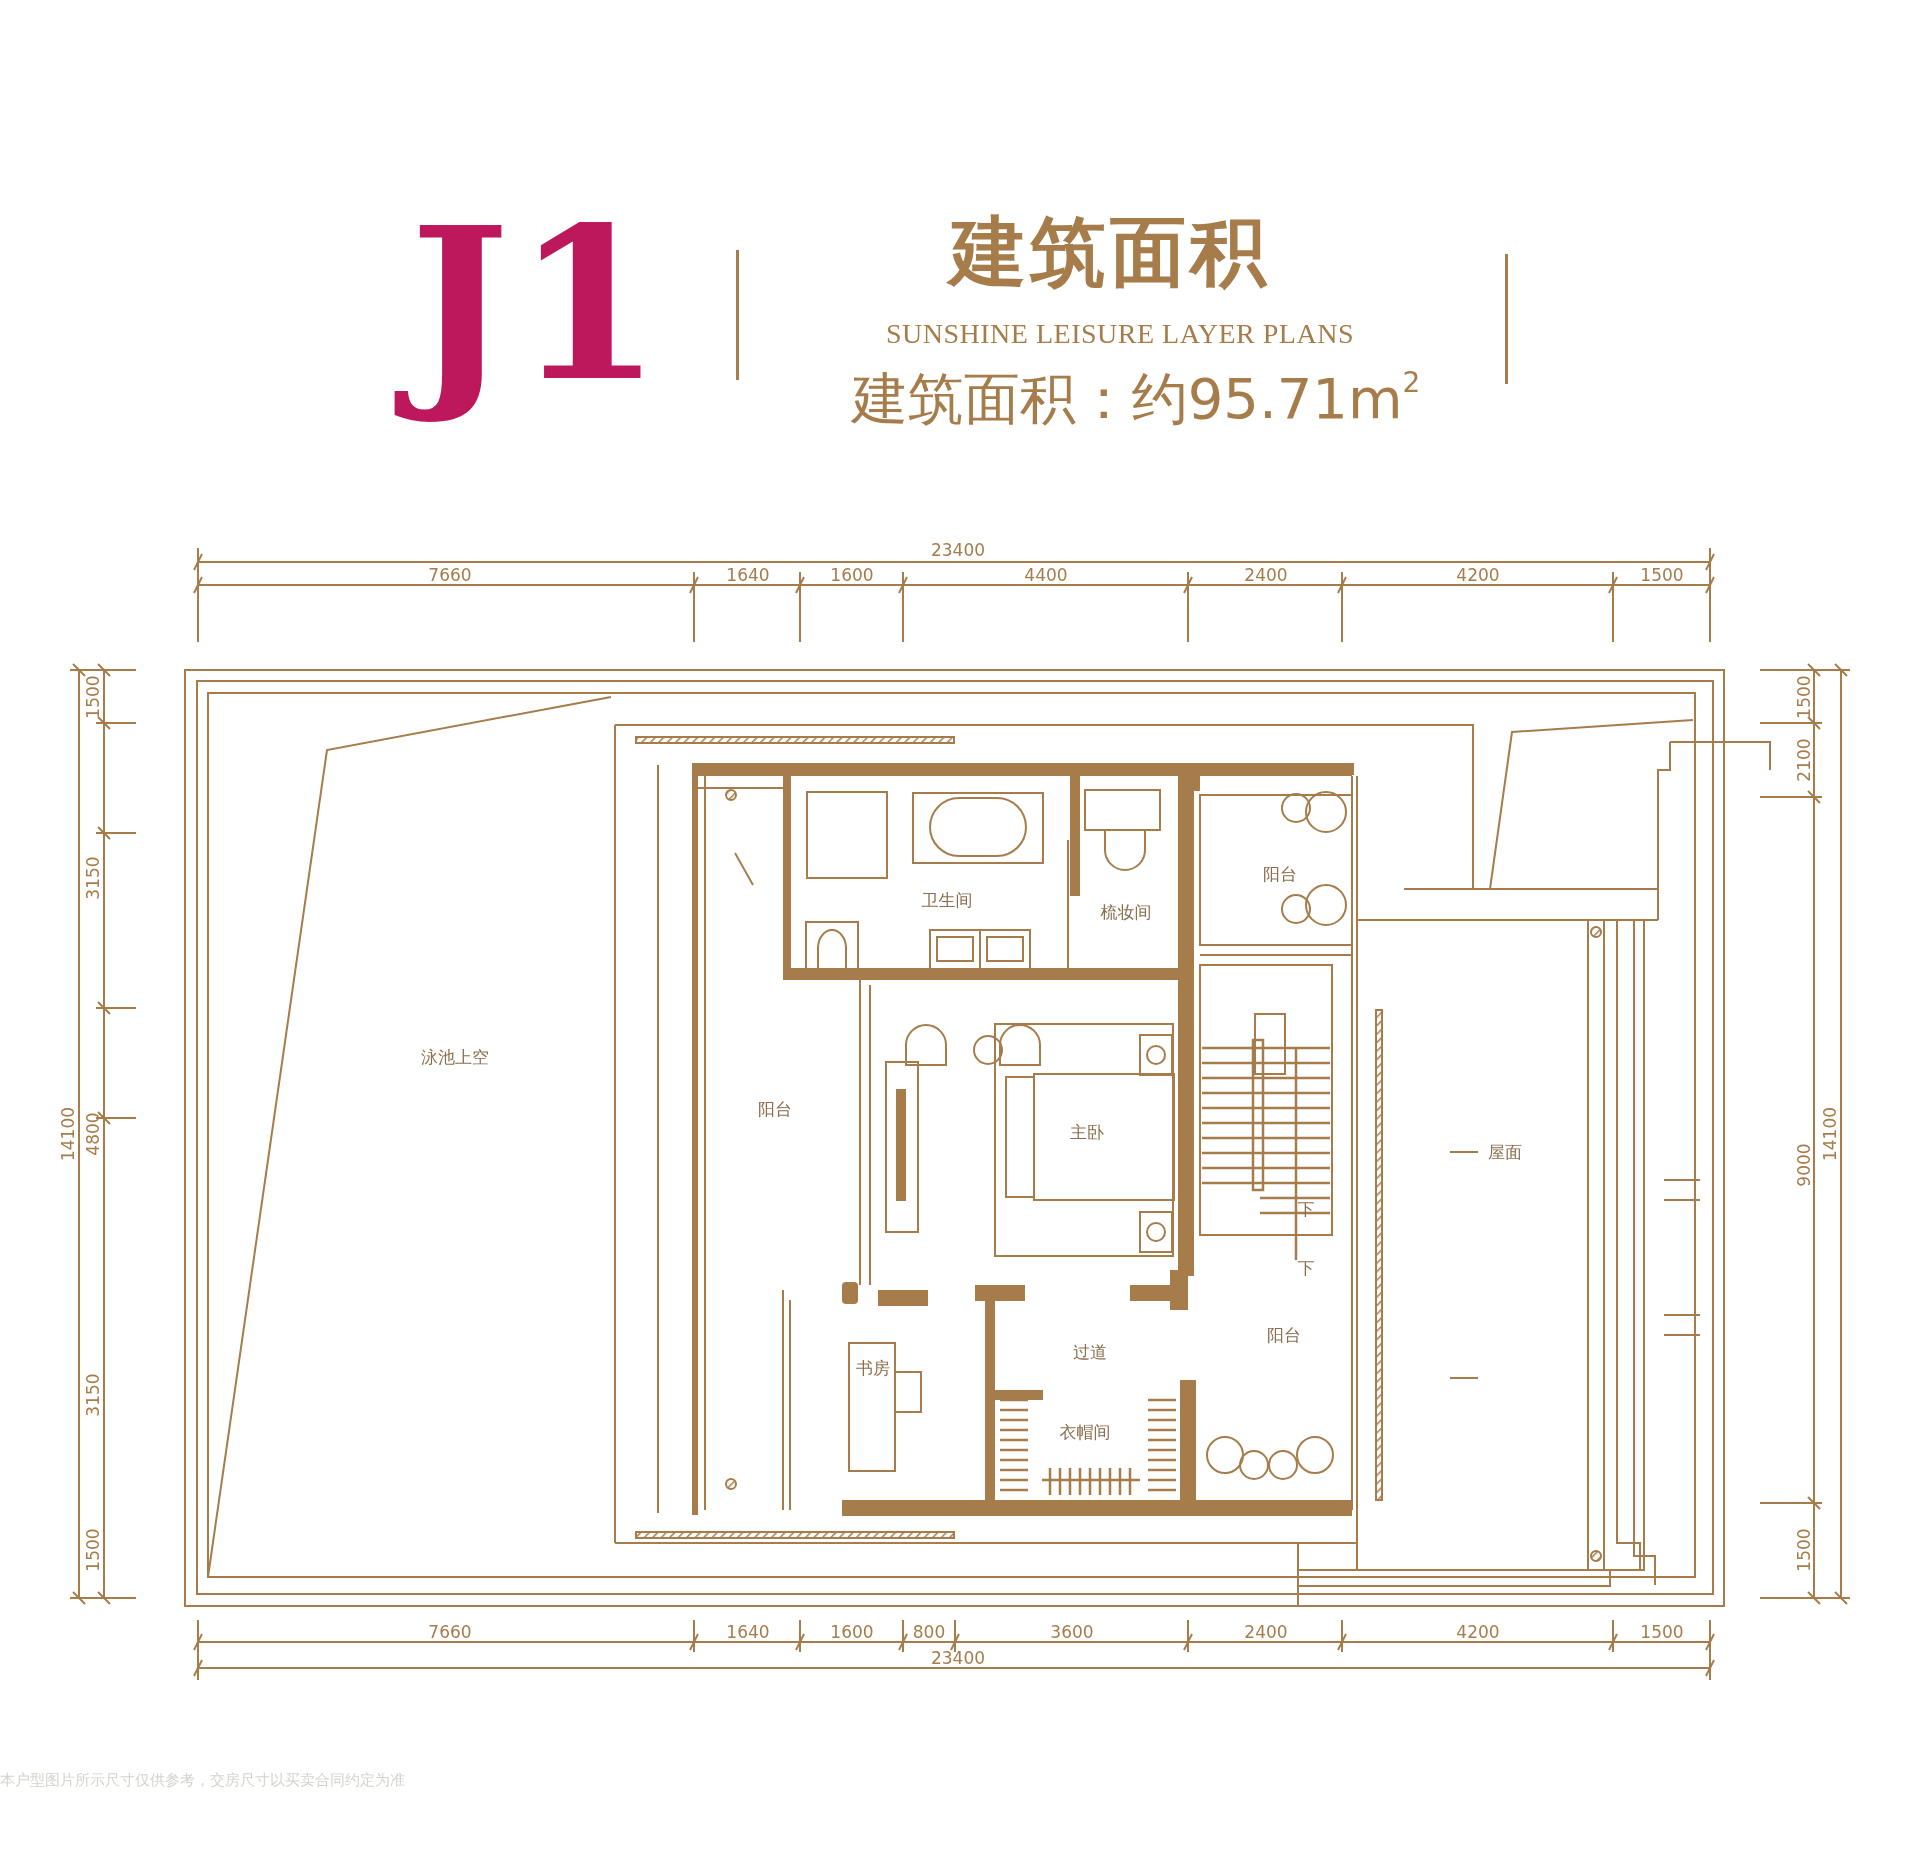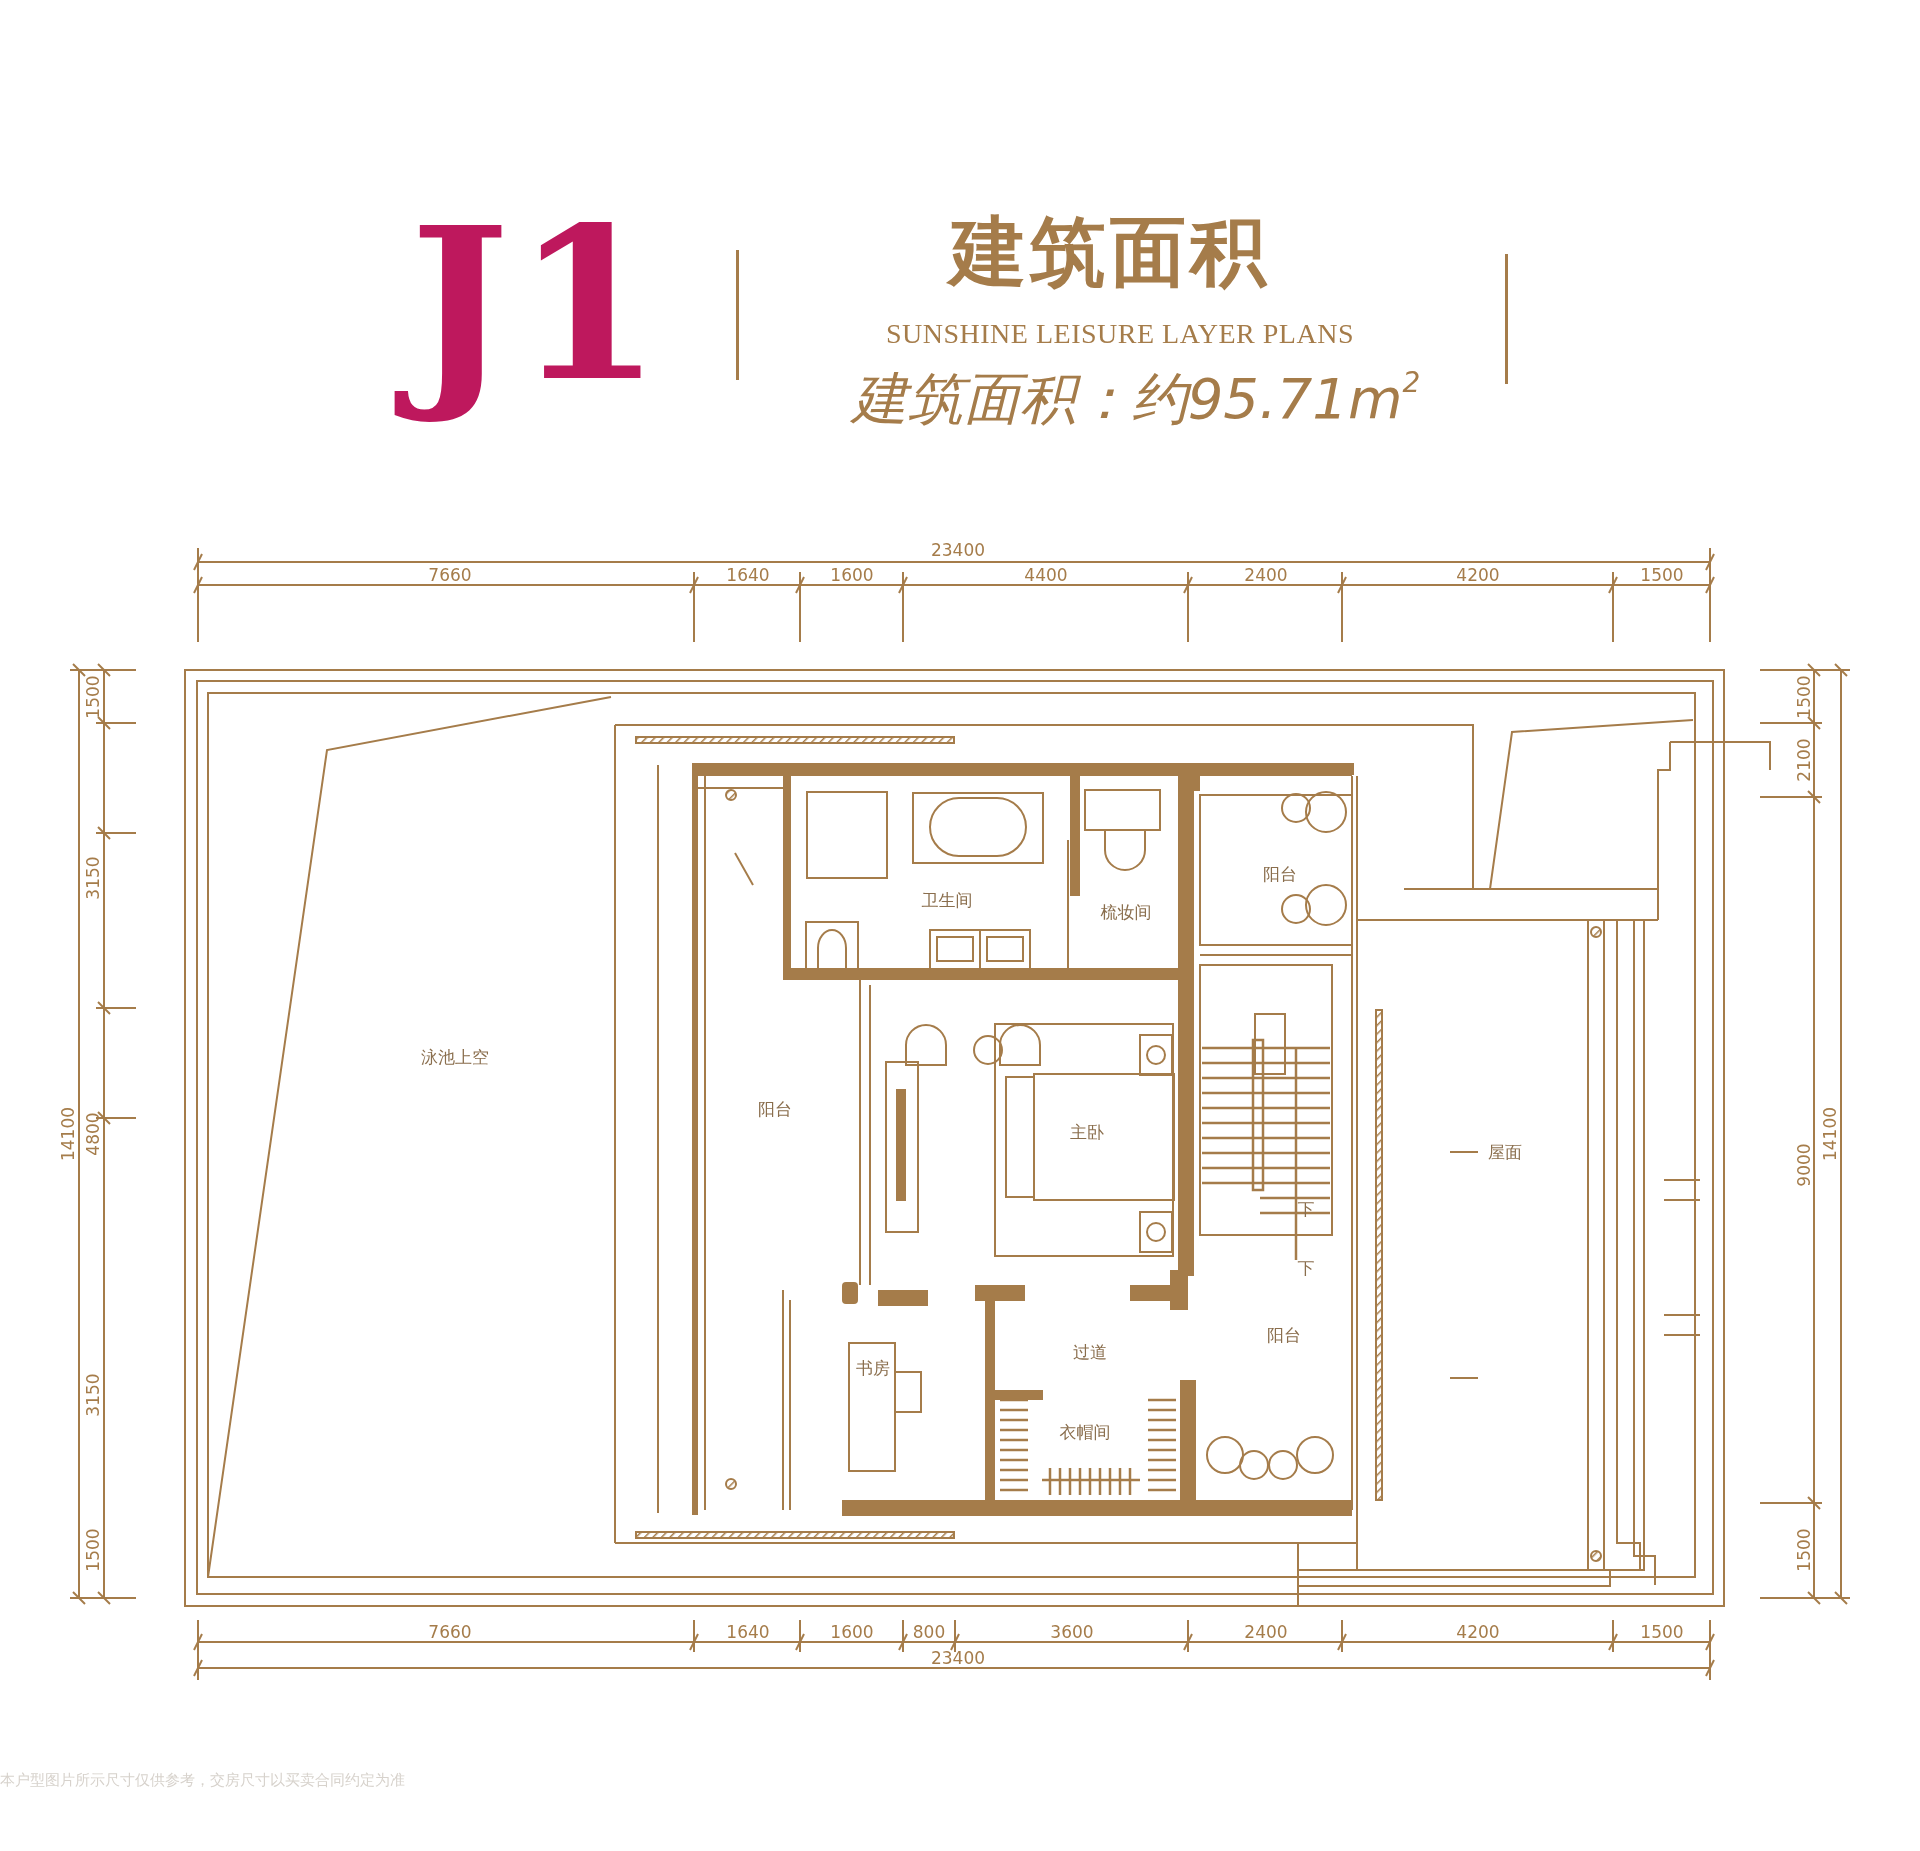--- a/index.html
+++ b/index.html
@@ -7,21 +7,21 @@
          font-family:"DejaVu Sans", sans-serif; color:#A57C4A; }
   .abs { position:absolute; }
   .hdr-code { left:410px; top:205px; font-family:"DejaVu Serif", serif; font-weight:bold;
               font-size:210px; line-height:200px; color:#be185d; letter-spacing:6px; }
   .vbar { width:3px; background:#A57C4A; }
   .hdr-title-cn { left:910px; top:210px; width:400px; text-align:center; font-family:"DejaVu Serif", serif;
                   font-weight:bold; font-size:76px; letter-spacing:4px; line-height:84px; color:#A57C4A; }
   .hdr-title-en { left:860px; top:318px; width:520px; text-align:center; font-family:Liberation Serif, serif;
                   font-size:28px; letter-spacing:0.5px; color:#A57C4A; }
   .hdr-area { left:826px; top:362px; width:620px; text-align:center; font-family:"DejaVu Sans", sans-serif;
-              font-size:56px; color:#A57C4A; white-space:nowrap;font-style:italic; }
+              font-size:56px; color:#A57C4A; white-space:nowrap; }
   .hdr-area sup { font-size:28px; vertical-align: 26px; }
   svg.plan { position:absolute; left:0; top:0; }
   .dim-text { font-family:"DejaVu Sans", sans-serif; font-size:17px; fill:#A57C4A; }
   .room-label { font-family:"DejaVu Sans", sans-serif; font-size:17px; fill:#8a6e4d; }
   .disclaimer { left:0; width:1920px; top:1771px; text-align:left; font-size:15px; color:#d7d2cc; }
 </style>
 </head>
 <body>
 
 <div class="abs hdr-code">J1</div>

